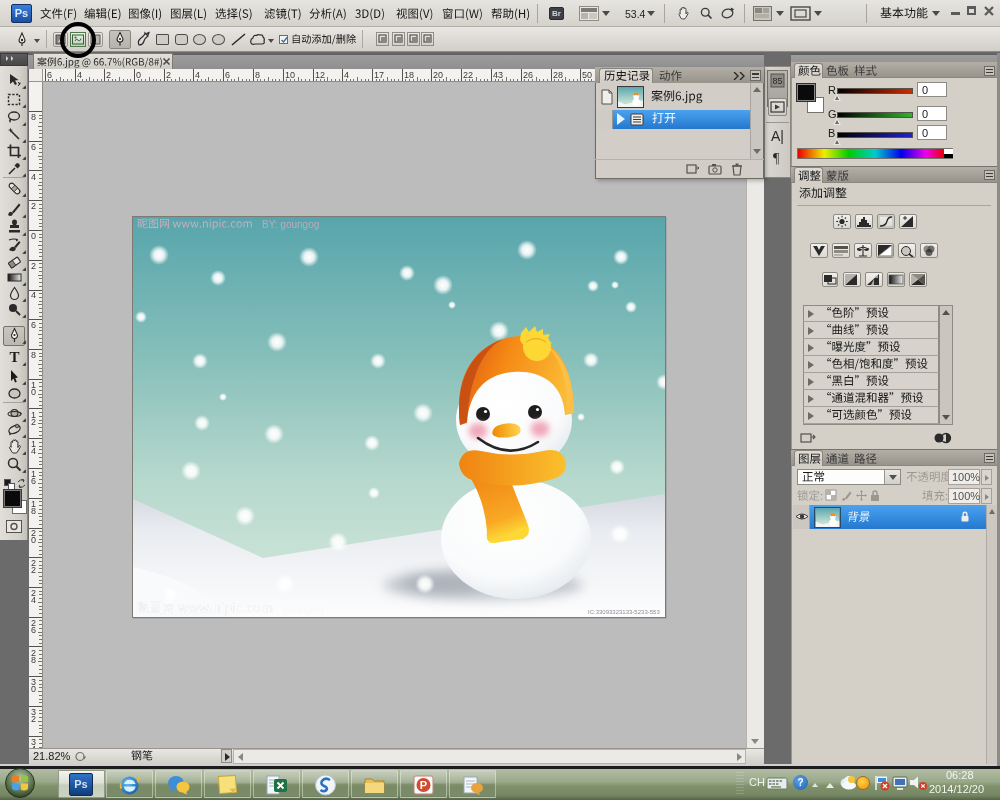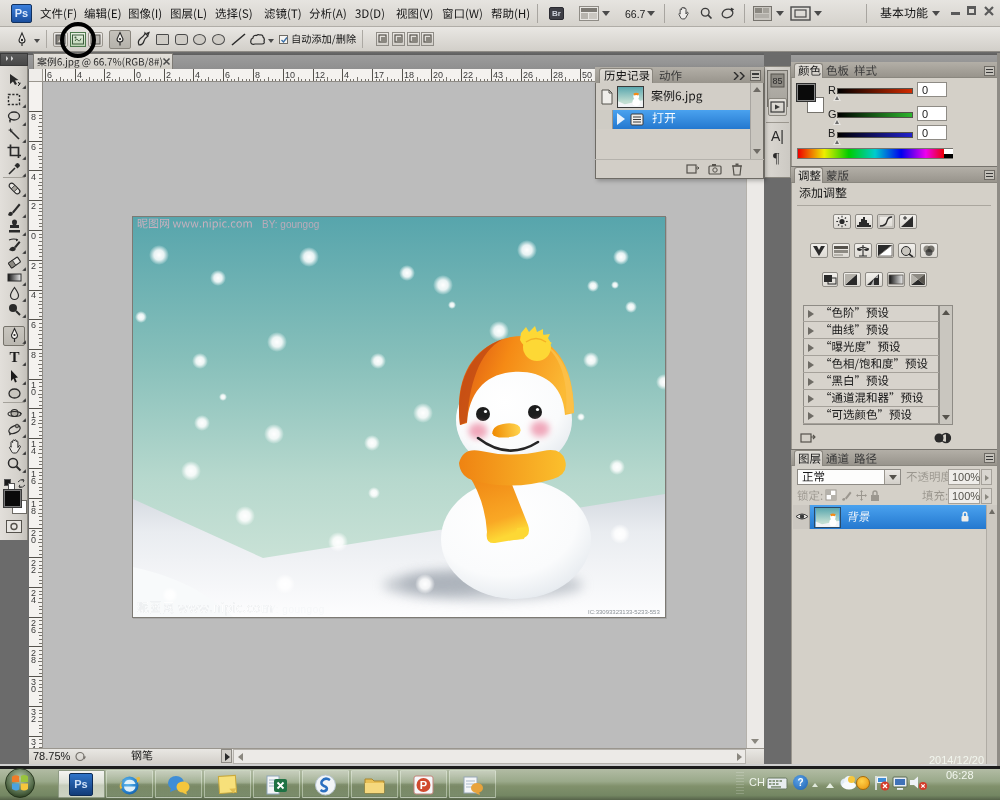--- a/index.html
+++ b/index.html
@@ -67,21 +67,21 @@
     </svg>
   </div>
 <div class="abs" style="left:537px;top:4px;width:1px;height:19px;background:#a8a5a0;"></div>
 <div class="abs" style="left:549px;top:7px;width:15px;height:13px;background:#3f3f46;border:1px solid #2a2a30;border-radius:2px;color:#cfd3dc;font-size:8px;font-weight:bold;text-align:center;line-height:11px;">Br</div>
 <div class="abs" style="left:579px;top:6px;width:20px;height:15px;border:1px solid #8f8c86;background:#e8e6e2;">
 <div class="abs" style="left:1px;top:1px;width:16px;height:4px;background:#7d7a74;"></div>
 <div class="abs" style="left:1px;top:6px;width:7px;height:6px;background:#b7b4ae;"></div>
 <div class="abs" style="left:9px;top:6px;width:8px;height:6px;background:#cac7c1;"></div>
   </div>
 <div class="abs" style="left:602px;top:11px;width:0;height:0;border-left:4px solid transparent;border-right:4px solid transparent;border-top:5px solid #4a4a4a;"></div>
-<div class="abs" style="left:625px;top:8px;font-size:10.5px;color:#222;">66.7</div>
+<div class="abs" style="left:625px;top:8px;font-size:10.5px;color:#222;">53.4</div>
 <div class="abs" style="left:647px;top:11px;width:0;height:0;border-left:4px solid transparent;border-right:4px solid transparent;border-top:5px solid #4a4a4a;"></div>
 <div class="abs" style="left:664px;top:4px;width:1px;height:19px;background:#a8a5a0;"></div>
 <svg class="abs" style="left:676px;top:6px;" width="15" height="15" viewBox="0 0 18 18">
 <path d="M5 8 L5 4.5 Q5 3.5 5.9 3.5 Q6.7 3.5 6.7 4.5 L6.8 2.8 Q6.8 1.8 7.7 1.8 Q8.5 1.8 8.6 2.8 L8.7 2.4 Q8.8 1.5 9.6 1.6 Q10.4 1.7 10.4 2.6 L10.4 3.4 Q10.6 2.7 11.3 2.8 Q12 3 12 3.8 L12 9.5 13 8 Q13.6 7.2 14.3 7.8 Q14.9 8.3 14.4 9.2 L11.5 14.5 Q11 15.5 9.8 15.5 L7.5 15.5 Q6.3 15.5 5.8 14.4 L3.6 10.2 Q3.2 9.3 4 8.9 Q4.7 8.5 5.2 9.3 Z" fill="#efedea" stroke="#3a3a3a" stroke-width="1.1"></path>
   </svg>
 <svg class="abs" style="left:699px;top:6px;" width="15" height="15" viewBox="0 0 18 18">
 <circle cx="7.5" cy="7.5" r="4.6" fill="none" stroke="#3a3a3a" stroke-width="1.6"></circle>
 <line x1="11" y1="11" x2="15" y2="15" stroke="#3a3a3a" stroke-width="2"></line>
   </svg>
 <svg class="abs" style="left:719px;top:5px;" width="17" height="16" viewBox="0 0 20 19">
@@ -982,21 +982,21 @@
   </div>
 <div class="abs" style="left:262px;top:219px;opacity:0.65;font-size:10px;color:#eeaec0;">BY: goungog</div>
 <div class="abs" style="left:136px;top:601px;opacity:0.95;filter:drop-shadow(0.6px 0.6px 0 rgba(150,158,168,0.55));">
     <svg width="137" height="16" viewBox="0 0 137 16">
       <path fill="#ffffff" d="M6.5 1.7H11.1V3.6H6.5ZM5.6 0.9V5.3C5.6 7.3 5.4 9.8 3.9 11.6C4.1 11.7 4.5 11.9 4.7 12.1C6.2 10.3 6.5 7.4 6.5 5.3V4.5H12.0V0.9ZM11.5 5.9C10.8 6.5 9.6 7.2 8.4 7.7V5.0H7.5V10.6C7.5 11.8 7.8 12.1 9.0 12.1C9.2 12.1 10.9 12.1 11.1 12.1C12.2 12.1 12.4 11.5 12.6 9.7C12.3 9.7 11.9 9.5 11.7 9.3C11.6 10.9 11.6 11.2 11.0 11.2C10.7 11.2 9.3 11.2 9.0 11.2C8.5 11.2 8.4 11.1 8.4 10.6V8.6C9.8 8.0 11.2 7.3 12.2 6.6ZM3.5 5.8V8.8H1.8V5.8ZM3.5 4.9H1.8V2.0H3.5ZM1.0 1.2V10.7H1.8V9.7H4.4V1.2Z M17.9 7.6C18.9 7.8 20.2 8.2 21.0 8.6L21.4 7.9C20.6 7.6 19.3 7.2 18.3 7.0ZM16.6 9.2C18.4 9.4 20.6 9.9 21.9 10.4L22.3 9.7C21.0 9.2 18.8 8.7 17.0 8.5ZM14.1 0.8V12.2H15.0V11.7H23.9V12.2H24.9V0.8ZM15.0 10.8V1.7H23.9V10.8ZM18.4 2.0C17.7 3.0 16.6 4.1 15.5 4.7C15.7 4.8 16.0 5.1 16.2 5.3C16.6 5.0 17.0 4.7 17.4 4.4C17.8 4.8 18.3 5.2 18.8 5.5C17.7 6.1 16.4 6.4 15.3 6.7C15.4 6.9 15.6 7.2 15.7 7.5C17.0 7.2 18.4 6.7 19.6 6.0C20.7 6.6 21.9 7.1 23.2 7.3C23.3 7.1 23.5 6.8 23.7 6.6C22.6 6.4 21.4 6.0 20.4 5.6C21.4 4.9 22.2 4.2 22.7 3.3L22.2 3.0L22.0 3.0H18.7C18.9 2.8 19.0 2.5 19.2 2.3ZM17.9 3.9 18.0 3.8H21.4C20.9 4.3 20.3 4.7 19.6 5.1C18.9 4.8 18.3 4.3 17.9 3.9Z M28.5 4.2C29.1 4.9 29.7 5.8 30.3 6.6C29.8 8.0 29.1 9.2 28.2 10.0C28.4 10.2 28.8 10.4 29.0 10.6C29.8 9.8 30.4 8.7 30.9 7.5C31.3 8.1 31.7 8.7 31.9 9.1L32.6 8.5C32.3 7.9 31.8 7.2 31.3 6.5C31.7 5.4 31.9 4.2 32.1 3.0L31.2 2.9C31.1 3.8 30.9 4.8 30.7 5.6C30.1 4.9 29.6 4.3 29.1 3.7ZM32.3 4.2C32.9 4.9 33.5 5.8 34.1 6.6C33.5 8.1 32.8 9.3 31.9 10.1C32.1 10.3 32.5 10.5 32.6 10.7C33.5 9.8 34.1 8.8 34.6 7.5C35.1 8.3 35.5 9.0 35.7 9.5L36.4 9.0C36.1 8.3 35.6 7.4 35.0 6.5C35.4 5.5 35.6 4.3 35.8 3.0L34.9 2.9C34.8 3.8 34.6 4.8 34.4 5.6C33.9 5.0 33.4 4.3 32.9 3.7ZM27.1 1.0V12.2H28.1V2.0H36.9V10.9C36.9 11.2 36.8 11.2 36.6 11.2C36.3 11.2 35.5 11.3 34.6 11.2C34.8 11.5 34.9 11.9 35.0 12.2C36.2 12.2 36.9 12.2 37.3 12.0C37.7 11.9 37.9 11.5 37.9 10.9V1.0Z M44.2 11.2H45.6L46.6 7.4C46.8 6.7 46.9 6.1 47.1 5.3H47.2C47.3 6.1 47.4 6.7 47.6 7.4L48.6 11.2H50.1L52.0 4.1H50.9L49.8 8.2C49.7 8.9 49.5 9.5 49.4 10.2H49.3C49.2 9.5 49.0 8.9 48.8 8.2L47.7 4.1H46.6L45.5 8.2C45.3 8.9 45.1 9.5 45.0 10.2H44.9C44.8 9.5 44.7 8.9 44.5 8.2L43.5 4.1H42.3Z M54.7 11.2H56.0L57.0 7.4C57.2 6.7 57.4 6.1 57.5 5.3H57.6C57.7 6.1 57.9 6.7 58.1 7.4L59.1 11.2H60.5L62.4 4.1H61.3L60.3 8.2C60.1 8.9 60.0 9.5 59.8 10.2H59.8C59.6 9.5 59.4 8.9 59.3 8.2L58.2 4.1H57.0L55.9 8.2C55.7 8.9 55.6 9.5 55.4 10.2H55.4C55.2 9.5 55.1 8.9 55.0 8.2L53.9 4.1H52.7Z M65.1 11.2H66.5L67.5 7.4C67.6 6.7 67.8 6.1 67.9 5.3H68.0C68.2 6.1 68.3 6.7 68.5 7.4L69.5 11.2H70.9L72.9 4.1H71.7L70.7 8.2C70.5 8.9 70.4 9.5 70.3 10.2H70.2C70.0 9.5 69.9 8.9 69.7 8.2L68.6 4.1H67.4L66.3 8.2C66.2 8.9 66.0 9.5 65.9 10.2H65.8C65.7 9.5 65.5 8.9 65.4 8.2L64.3 4.1H63.1Z M75.0 11.3C75.5 11.3 75.9 11.0 75.9 10.5C75.9 9.9 75.5 9.5 75.0 9.5C74.5 9.5 74.1 9.9 74.1 10.5C74.1 11.0 74.5 11.3 75.0 11.3Z M78.0 11.2H79.2V6.1C79.9 5.3 80.4 5.0 81.1 5.0C82.1 5.0 82.5 5.5 82.5 6.9V11.2H83.6V6.7C83.6 4.9 83.0 3.9 81.5 3.9C80.5 3.9 79.8 4.5 79.1 5.1H79.1L79.0 4.1H78.0Z M85.9 11.2H87.1V4.1H85.9ZM86.5 2.7C87.0 2.7 87.3 2.4 87.3 1.9C87.3 1.4 87.0 1.1 86.5 1.1C86.1 1.1 85.7 1.4 85.7 1.9C85.7 2.4 86.1 2.7 86.5 2.7Z M89.5 14.2H90.7V11.8L90.7 10.5C91.3 11.1 92.0 11.3 92.6 11.3C94.2 11.3 95.7 10.0 95.7 7.5C95.7 5.4 94.7 3.9 92.9 3.9C92.1 3.9 91.3 4.4 90.6 4.9H90.6L90.5 4.1H89.5ZM92.4 10.3C91.9 10.3 91.3 10.2 90.7 9.6V5.9C91.4 5.3 92.0 4.9 92.6 4.9C93.9 4.9 94.4 6.0 94.4 7.6C94.4 9.3 93.6 10.3 92.4 10.3Z M97.6 11.2H98.8V4.1H97.6ZM98.2 2.7C98.6 2.7 99.0 2.4 99.0 1.9C99.0 1.4 98.6 1.1 98.2 1.1C97.7 1.1 97.4 1.4 97.4 1.9C97.4 2.4 97.7 2.7 98.2 2.7Z M103.9 11.3C104.8 11.3 105.6 11.0 106.2 10.5L105.7 9.7C105.2 10.0 104.7 10.4 104.0 10.4C102.7 10.4 101.8 9.3 101.8 7.7C101.8 6.0 102.8 4.9 104.1 4.9C104.6 4.9 105.1 5.2 105.5 5.6L106.1 4.8C105.6 4.3 104.9 3.9 104.0 3.9C102.2 3.9 100.6 5.3 100.6 7.7C100.6 10.0 102.1 11.3 103.9 11.3Z M108.4 11.3C108.8 11.3 109.2 11.0 109.2 10.5C109.2 9.9 108.8 9.5 108.4 9.5C107.9 9.5 107.5 9.9 107.5 10.5C107.5 11.0 107.9 11.3 108.4 11.3Z M114.2 11.3C115.0 11.3 115.8 11.0 116.5 10.5L115.9 9.7C115.5 10.0 114.9 10.4 114.3 10.4C113.0 10.4 112.1 9.3 112.1 7.7C112.1 6.0 113.0 4.9 114.3 4.9C114.9 4.9 115.3 5.2 115.7 5.6L116.3 4.8C115.8 4.3 115.2 3.9 114.3 3.9C112.4 3.9 110.9 5.3 110.9 7.7C110.9 10.0 112.3 11.3 114.2 11.3Z M120.8 11.3C122.5 11.3 124.0 10.0 124.0 7.7C124.0 5.3 122.5 3.9 120.8 3.9C119.0 3.9 117.5 5.3 117.5 7.7C117.5 10.0 119.0 11.3 120.8 11.3ZM120.8 10.4C119.5 10.4 118.7 9.3 118.7 7.7C118.7 6.0 119.5 4.9 120.8 4.9C122.0 4.9 122.8 6.0 122.8 7.7C122.8 9.3 122.0 10.4 120.8 10.4Z M125.9 11.2H127.1V6.1C127.7 5.3 128.3 5.0 128.9 5.0C129.8 5.0 130.2 5.5 130.2 6.9V11.2H131.4V6.1C132.0 5.3 132.6 5.0 133.1 5.0C134.0 5.0 134.4 5.5 134.4 6.9V11.2H135.6V6.7C135.6 4.9 134.9 3.9 133.5 3.9C132.6 3.9 131.9 4.5 131.2 5.3C130.9 4.5 130.3 3.9 129.2 3.9C128.4 3.9 127.6 4.5 127.0 5.1H127.0L126.9 4.1H125.9Z"></path>
     </svg>
   </div>
 <div class="abs" style="left:262px;top:604px;opacity:0.8;font-size:10px;color:#f4f6f8;letter-spacing:0.5px;">BY: goungog</div>
 <div class="abs" style="left:588px;top:609px;font-size:6px;color:#8a9096;">IC:33093323133-5233-553</div>
 <div class="abs" style="left:29px;top:748px;width:735px;height:16px;background:linear-gradient(#e9e7e3,#d2cfc9);border-top:1px solid #9a968e;"></div>
-<div class="abs" style="left:33px;top:750px;font-size:11px;color:#1a1a1a;">78.75%</div>
+<div class="abs" style="left:33px;top:750px;font-size:11px;color:#1a1a1a;">21.82%</div>
 <svg class="abs" style="left:75px;top:751px;" width="12" height="11" viewBox="0 0 12 11">
 <circle cx="5" cy="5.5" r="4" fill="none" stroke="#76736d" stroke-width="1.2"></circle>
     <path d="M8 5.5 l3 0 l-1.5 3 Z" fill="#76736d"></path>
   </svg>
 <div style="position:absolute;left:131px;top:750px;">
     <svg width="22" height="14" viewBox="0 0 22 14">
       <path fill="#1a1a1a" d="M1.9 0.3C1.6 1.3 1.0 2.3 0.4 2.9C0.5 3.1 0.7 3.5 0.8 3.7C1.2 3.3 1.5 2.8 1.8 2.3H4.4V1.5H2.2C2.4 1.1 2.5 0.8 2.7 0.5ZM2.1 10.3C2.3 10.1 2.6 9.9 4.4 9.0C4.4 8.8 4.3 8.5 4.3 8.3L3.0 8.9V6.4H4.5V5.7H3.0V4.2H4.2V3.4H1.2V4.2H2.2V5.7H0.7V6.4H2.2V8.8C2.2 9.3 2.0 9.5 1.8 9.5C1.9 9.7 2.1 10.1 2.1 10.3ZM4.7 0.8V10.3H5.5V1.5H9.4V9.2C9.4 9.4 9.4 9.5 9.2 9.5C9.1 9.5 8.5 9.5 8.0 9.4C8.1 9.6 8.2 10.0 8.2 10.2C9.0 10.2 9.5 10.2 9.8 10.0C10.1 9.9 10.2 9.7 10.2 9.3V0.8ZM8.3 1.9C8.0 2.8 7.8 3.7 7.5 4.6C7.1 3.9 6.7 3.2 6.3 2.6L5.8 2.9C6.2 3.7 6.7 4.6 7.2 5.5C6.7 6.7 6.1 7.8 5.6 8.6C5.7 8.7 6.0 8.9 6.2 9.0C6.7 8.2 7.1 7.3 7.6 6.3C7.9 7.1 8.3 7.8 8.5 8.4L9.1 8.1C8.8 7.3 8.4 6.4 7.9 5.4C8.3 4.3 8.7 3.2 9.0 2.1Z M11.6 7.7 11.7 8.4 15.7 8.1V9.0C15.7 10.0 16.0 10.2 17.3 10.2C17.5 10.2 19.5 10.2 19.8 10.2C20.8 10.2 21.1 9.9 21.2 8.6C21.0 8.5 20.6 8.4 20.4 8.3C20.4 9.3 20.3 9.5 19.7 9.5C19.3 9.5 17.6 9.5 17.3 9.5C16.6 9.5 16.5 9.4 16.5 9.0V8.0L21.4 7.6L21.3 6.9L16.5 7.3V6.1L20.4 5.8L20.3 5.1L16.5 5.4V4.4C17.9 4.3 19.3 4.1 20.3 3.8L19.9 3.2C18.1 3.6 15.0 3.9 12.4 4.1C12.5 4.3 12.6 4.6 12.6 4.8C13.6 4.7 14.7 4.6 15.7 4.5V5.5L12.2 5.8L12.3 6.5L15.7 6.2V7.4ZM13.0 0.2C12.7 1.3 12.1 2.4 11.4 3.1C11.6 3.2 11.9 3.4 12.1 3.5C12.5 3.1 12.8 2.6 13.1 2.0H13.7C14.0 2.5 14.3 3.1 14.4 3.5L15.1 3.2C15.0 2.9 14.8 2.4 14.5 2.0H16.2V1.3H13.5C13.6 1.0 13.7 0.7 13.8 0.4ZM17.4 0.2C17.0 1.3 16.4 2.3 15.7 2.9C15.9 3.1 16.3 3.3 16.4 3.4C16.8 3.0 17.2 2.5 17.5 2.0H18.3C18.5 2.4 18.8 2.9 18.9 3.2L19.6 2.9C19.5 2.7 19.3 2.3 19.1 2.0H21.3V1.3H17.8C18.0 1.0 18.1 0.7 18.2 0.4Z"></path>
     </svg>
   </div>
 <div class="abs" style="left:221px;top:749px;width:11px;height:14px;background:#d2cfc9;border:1px solid #8e8b85;">
@@ -1578,14 +1578,14 @@
 <rect x="2" y="2" width="14" height="10" rx="1" fill="#e8eef4" stroke="#5a6a52"></rect>
     <rect x="4" y="4" width="10" height="6" fill="#3f72b8"></rect>
     <rect x="6" y="13" width="6" height="1.8" fill="#e8eef4"></rect>
   </svg>
 <svg class="abs" style="left:908px;top:774px;" width="20" height="17" viewBox="0 0 20 17">
 <path d="M2 6 L6 6 L10 2.5 L10 14.5 L6 11 L2 11 Z" fill="#eef2f6"></path>
 <circle cx="15" cy="12" r="4" fill="#d43c2a"></circle>
     <path d="M13.3 10.3 l3.4 3.4 m0 -3.4 l-3.4 3.4" stroke="#fff" stroke-width="1.2"></path>
   </svg>
 <div class="abs" style="left:946px;top:769px;font-size:11px;color:#f2f6ee;">06:28</div>
-<div class="abs" style="left:929px;top:754px;font-size:11px;color:#f2f6ee;">2014/12/20</div>
+<div class="abs" style="left:929px;top:783px;font-size:11px;color:#f2f6ee;">2014/12/20</div>
 <div class="abs" style="left:997px;top:53px;width:3px;height:713px;background:#8f8c86;"></div>
 <div class="abs" style="left:60px;top:22px;width:36px;height:36px;border:4px solid #000;border-radius:50%;z-index:50;"></div>
 </body></html>

